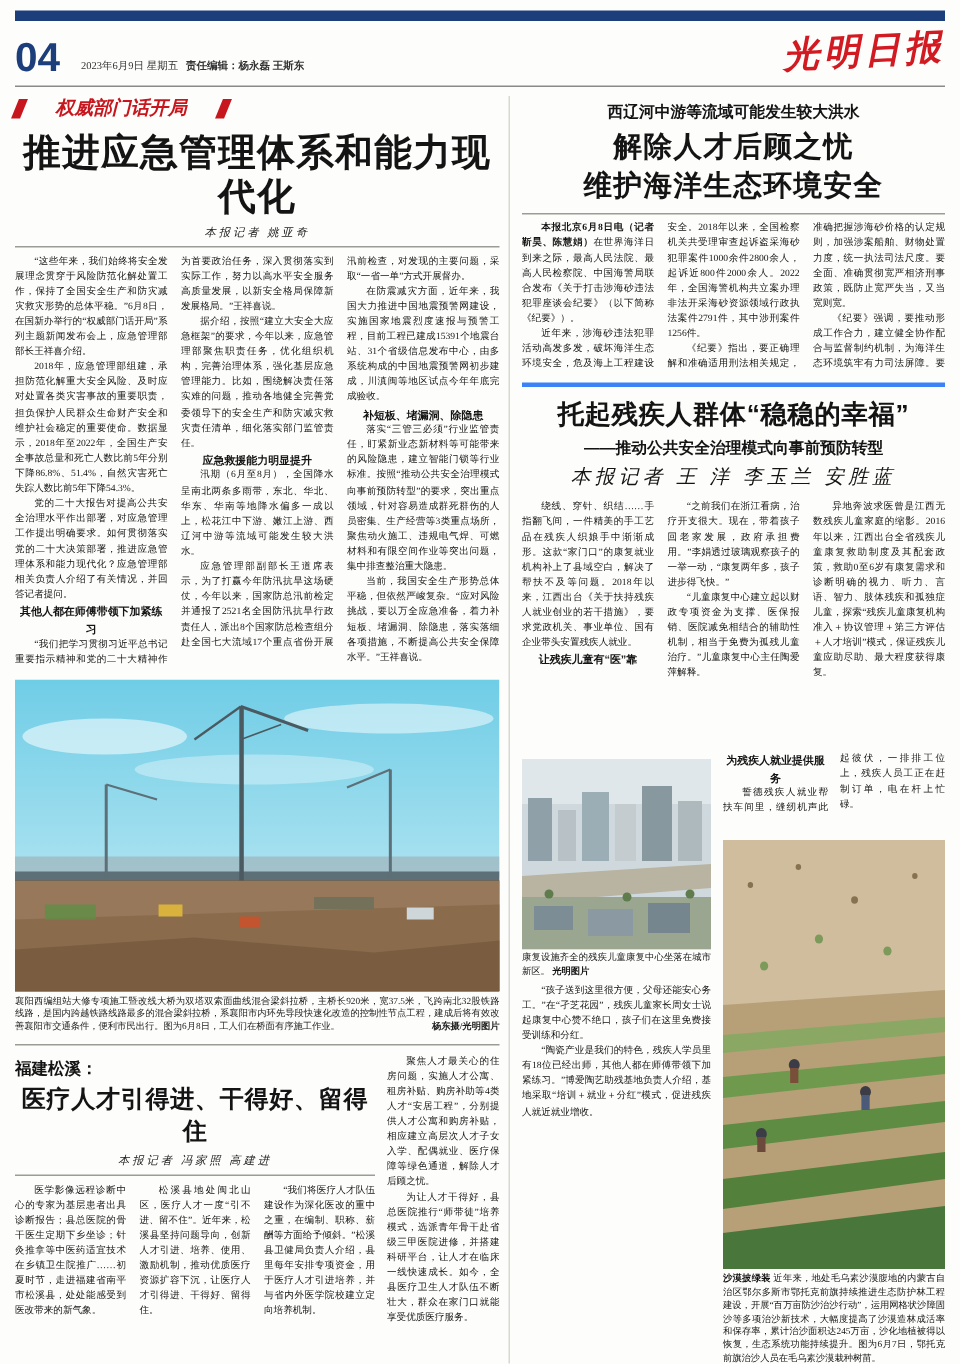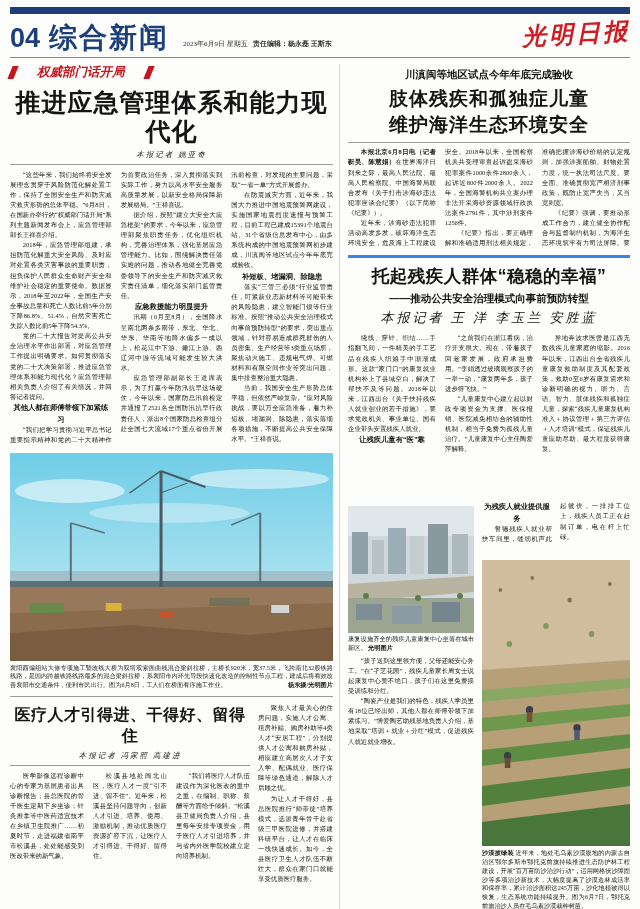--- a/index.html
+++ b/index.html
@@ -72,21 +72,20 @@
   .a4side{flex:1;margin-left:8px;height:226px;overflow:hidden;}
 </style>
 </head>
 <body>
 
 <div class="page">
 
   <div class="topbar"></div>
   <div class="hrow">
     <div class="pagenum">04</div>
-    <div class="section">综合新闻</div>
     <div class="dateline">
       <span>2023年6月9日 星期五</span>&nbsp;&nbsp;
       <b>责任编辑：杨永磊 王斯东</b>
     </div>
     <div class="masthead">光明日报</div>
   </div>
 
   <div class="main">
 
     <div class="leftcol">
@@ -150,42 +149,43 @@
           </svg>
         </div>
         <div class="caption">
           <span>襄阳西编组站大修专项施工暨改线大桥为双塔双索面曲线混合梁斜拉桥，主桥长920米，宽37.5米，飞跨南北32股铁路线路，是国内跨越铁路线路最多的混合梁斜拉桥，系襄阳市内环先导段快速化改造的控制性节点工程，建成后将有效改善襄阳市交通条件，便利市民出行。图为6月8日，工人们在桥面有序施工作业。</span>
           <span class="credit">杨东摄/光明图片</span>
         </div>
       </div>
 
       <div class="a4">
         <div class="a4main">
+          <div class="kicker4">福建松溪：</div>
           <div class="h-a4">医疗人才引得进、干得好、留得住</div>
           <div class="byline"><i>本报记者 冯家照 高建进</i></div>
           <div class="rule"></div>
           <div class="bodytext cols3 a4body">
             <p>医学影像远程诊断中心的专家为基层患者出具诊断报告；县总医院的骨干医生定期下乡坐诊；针灸推拿等中医药适宜技术在乡镇卫生院推广……初夏时节，走进福建省南平市松溪县，处处能感受到医改带来的新气象。</p>
             <p>松溪县地处闽北山区，医疗人才一度“引不进、留不住”。近年来，松溪县坚持问题导向，创新人才引进、培养、使用、激励机制，推动优质医疗资源扩容下沉，让医疗人才引得进、干得好、留得住。</p>
             <p>“我们将医疗人才队伍建设作为深化医改的重中之重，在编制、职称、薪酬等方面给予倾斜。”松溪县卫健局负责人介绍，县里每年安排专项资金，用于医疗人才引进培养，并与省内外医学院校建立定向培养机制。</p>
           </div>
         </div>
         <div class="a4side bodytext">
           <p>聚焦人才最关心的住房问题，实施人才公寓、租房补贴、购房补助等4类人才“安居工程”，分别提供人才公寓和购房补贴，相应建立高层次人才子女入学、配偶就业、医疗保障等绿色通道，解除人才后顾之忧。</p>
           <p>为让人才干得好，县总医院推行“师带徒”培养模式，选派青年骨干赴省级三甲医院进修，并搭建科研平台，让人才在临床一线快速成长。如今，全县医疗卫生人才队伍不断壮大，群众在家门口就能享受优质医疗服务。</p>
         </div>
       </div>
     </div>
 
     <div class="rightcol">
 
       <div>
-        <div class="kicker2">川滇闽等地区试点今年年底完成验收</div>
+        <div class="kicker2">西辽河中游等流域可能发生较大洪水</div>
         <div class="h-a2">
-          <div>肢体残疾和孤独症儿童</div>
+          <div>解除人才后顾之忧</div>
           <div>维护海洋生态环境安全</div>
         </div>
         <div class="bodytext cols3 a2body">
           <p><span class="leadbold">本报北京6月8日电（记者靳昊、陈慧娟）</span><span>在世界海洋日到来之际，最高人民法院、最高人民检察院、中国海警局联合发布《关于打击涉海砂违法犯罪座谈会纪要》（以下简称《纪要》）。</span></p>
           <p>近年来，涉海砂违法犯罪活动高发多发，破坏海洋生态环境安全，危及海上工程建设安全。2018年以来，全国检察机关共受理审查起诉盗采海砂犯罪案件1000余件2800余人，起诉近800件2000余人。2022年，全国海警机构共立案办理非法开采海砂资源领域行政执法案件2791件，其中涉刑案件1256件。</p>
           <p>《纪要》指出，要正确理解和准确适用刑法相关规定，准确把握涉海砂价格的认定规则，加强涉案船舶、财物处置力度，统一执法司法尺度。要全面、准确贯彻宽严相济刑事政策，既防止宽严失当，又当宽则宽。</p>
           <p>《纪要》强调，要推动形成工作合力，建立健全协作配合与监督制约机制，为海洋生态环境筑牢有力司法屏障。要认真分析研判涉海砂违法犯罪案件规律、形成原因，改善发现司法漏洞并提出司法建议和检察建议，开展检察公益诉讼，进行法治宣传，以案释法等方式，构建预防并举、预防为先、治理为本的综合性防控体系。要在依法打击的同时，积极推动涉海砂违法犯罪的诉源治理、综合治理，斩断利益链条，护航绿色生态。</p>
         </div>
       </div>
 

